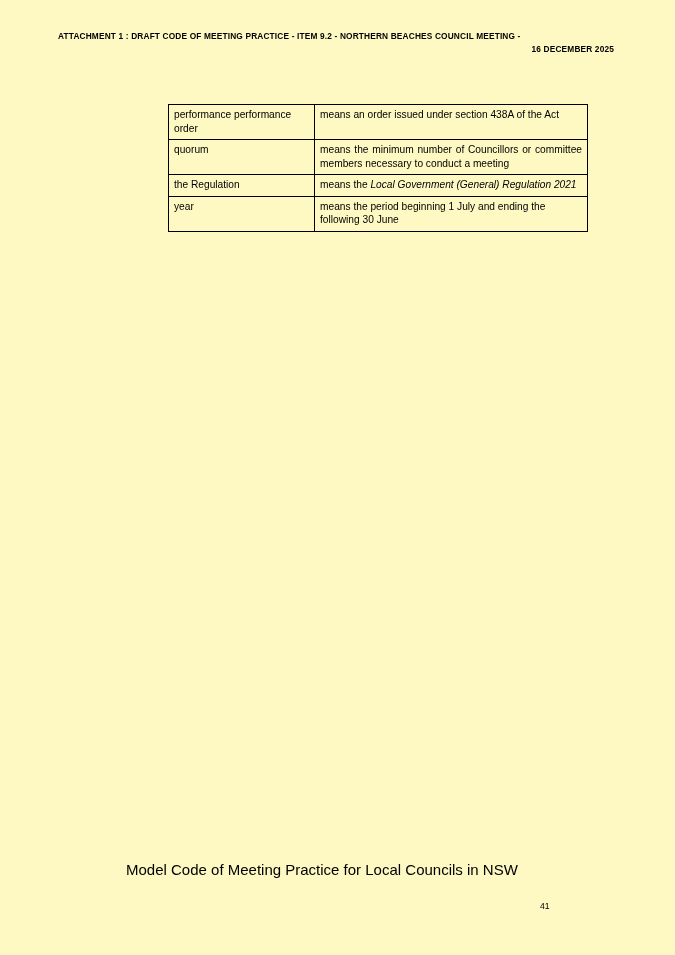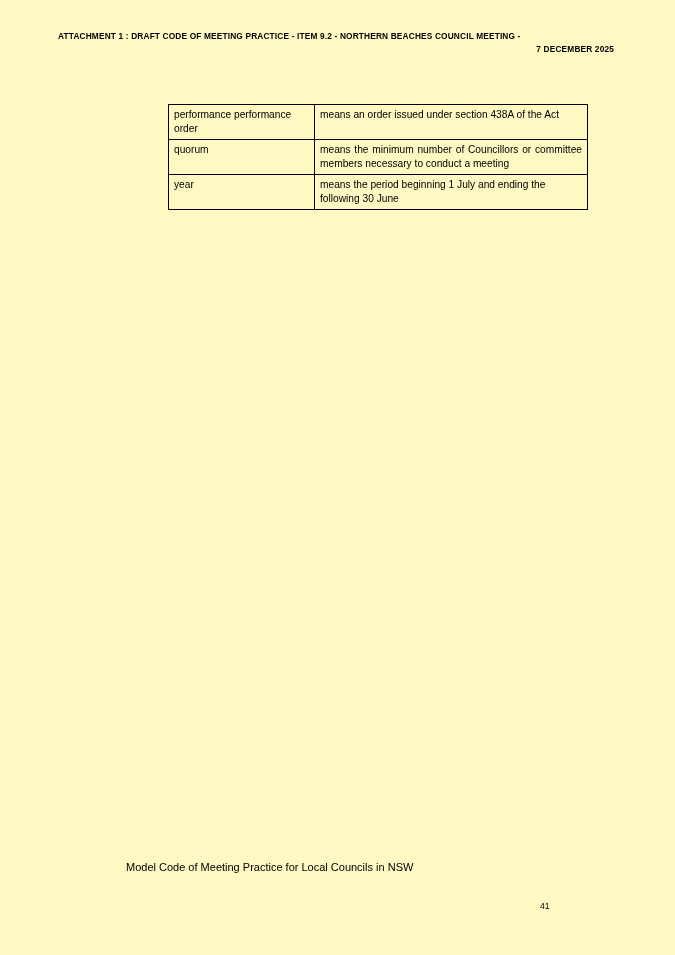--- a/index.html
+++ b/index.html
@@ -69,21 +69,21 @@
     position: absolute;
     bottom: 0;
     left: 0;
     width: 675px;
     height: 120px;
   }
   .footer-text {
     position: absolute;
     top: 26px;
     left: 126px;
-    font-size: 11px;
+    font-size: 15px;
     text-align: right;
   }
   .footer-page {
     position: absolute;
     top: 26px;
     left: 540px;
     width: 40px;
     font-size: 8.6px;
     text-align: left;
     margin-top: 40px;
@@ -98,32 +98,36 @@
     color: #808080;
   }
 </style>
 </head>
 <body>
 
 <div class="page">
 
   <div class="doc-header">
     <div class="line1">ATTACHMENT 1 : DRAFT CODE OF MEETING PRACTICE - ITEM 9.2 - NORTHERN BEACHES COUNCIL MEETING -</div>
-    <div class="line2">7 DECEMBER 2025</div>
+    <div class="line2">16 DECEMBER 2025</div>
   </div>
 
   <table class="def-table">
     <tbody>
       <tr>
         <td class="term">performance performance order</td>
         <td class="meaning nojust">means an order issued under section 438A of the Act</td>
       </tr>
       <tr>
         <td class="term">quorum</td>
         <td class="meaning">means the minimum number of Councillors or committee members necessary to conduct a meeting</td>
+      </tr>
+      <tr>
+        <td class="term">the Regulation</td>
+        <td class="meaning"><span>means the </span><span class="italic">Local Government (General) Regulation 2021</span></td>
       </tr>
       <tr>
         <td class="term">year</td>
         <td class="meaning nojust">means the period beginning 1 July and ending the following 30 June</td>
       </tr>
     </tbody>
   </table>
 
   <div class="footer">
     <div class="footer-text">Model Code of Meeting Practice for Local Councils in NSW</div>

